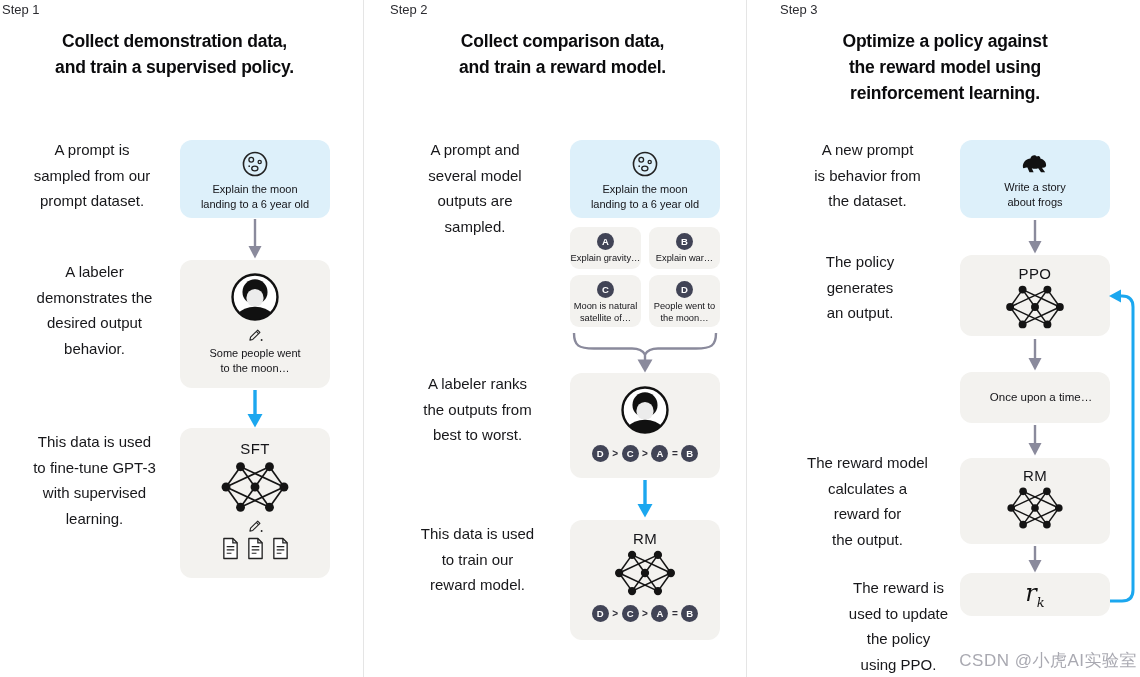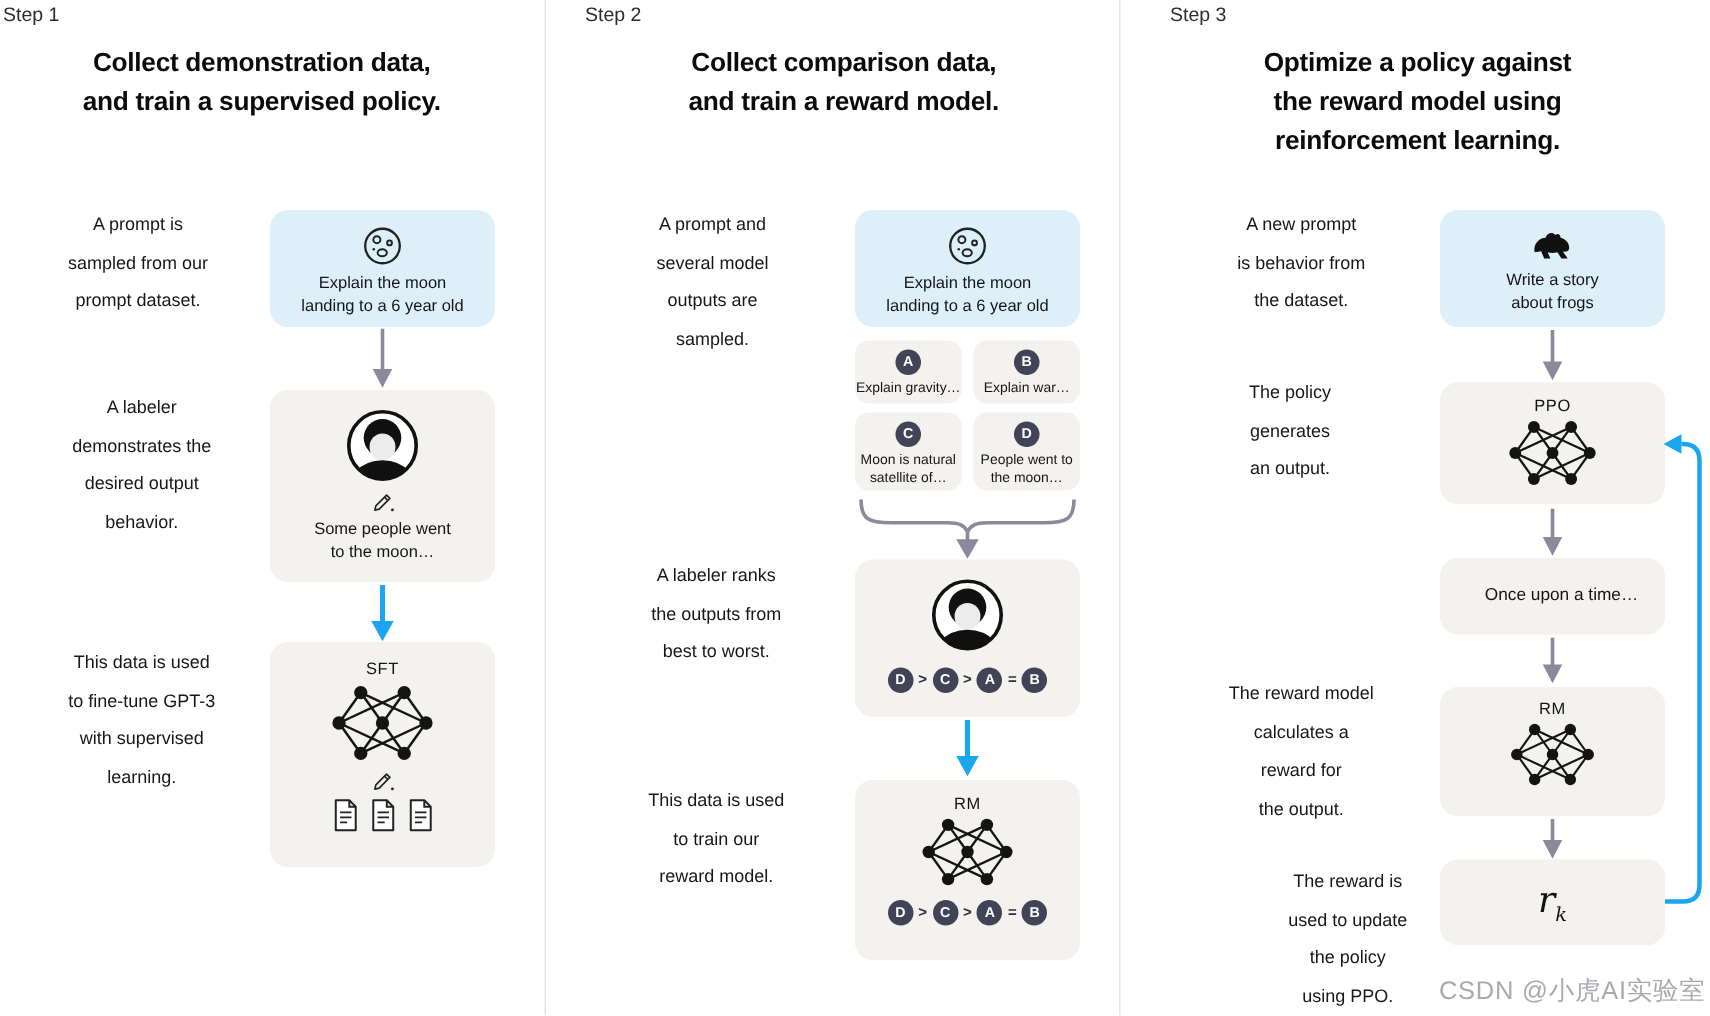--- a/index.html
+++ b/index.html
@@ -2,26 +2,26 @@
 <html><head>
 <meta charset="utf-8">
 <style>
   html,body{margin:0;padding:0;background:#fff;}
   body{font-family:"Liberation Sans",sans-serif;color:#17171a;}
   #stage{position:relative;width:1140px;height:677px;background:#fff;overflow:hidden;}
   .divider{position:absolute;top:0;bottom:0;width:1px;background:#e5e5e5;}
   .pre{white-space:pre-line;text-align:center;}
   .step-label{position:absolute;font-size:13px;color:#2b2b30;}
   .step-title{position:absolute;font-size:17.5px;font-weight:700;line-height:26px;color:#0b0b0d;letter-spacing:-0.2px;}
-  .para{position:absolute;font-size:12px;line-height:25.5px;color:#17171a;}
+  .para{position:absolute;font-size:15px;line-height:25.5px;color:#17171a;}
   .box{position:absolute;border-radius:12px;display:flex;flex-direction:column;align-items:center;text-align:center;}
   .box.blue{background:#ddf0fa;}
   .box.gray{background:#f3f2ef;}
   .box-text{font-size:11px;line-height:14.5px;color:#141418;}
-  .box-label{font-size:11px;color:#141418;letter-spacing:0.4px;}
+  .box-label{font-size:15px;color:#141418;letter-spacing:0.4px;}
   .minibox{position:absolute;border-radius:9px;background:#f3f2ef;display:flex;flex-direction:column;align-items:center;padding-top:6px;box-sizing:border-box;}
   .minibox .box-text{font-size:9.3px;line-height:11.5px;}
   .badge{display:inline-flex;width:17px;height:17px;border-radius:50%;background:#414456;color:#fff;
          font-size:9.5px;font-weight:700;align-items:center;justify-content:center;}
   .minibox .badge{margin-bottom:3px;}
   .rankrow{display:flex;align-items:center;justify-content:center;}
   .rankrow .op{font-size:10px;font-weight:700;color:#2f2f38;margin:0 3.5px;}
   .arrow{position:absolute;}
   .rk{font-family:"DejaVu Serif",serif;font-style:italic;font-size:24px;color:#111;}
   .rk sub{font-size:13px;}
@@ -415,21 +415,21 @@
     </span>
   </div>
 
   <div class="arrow" style="left:1026px;top:546px;">
     <svg width="18" height="27">
         <line x1="9" y1="0" x2="9" y2="15" stroke="#8a8a9c" stroke-width="2.4"></line>
         <polygon points="2.5,14 15.5,14 9,26.5" fill="#8a8a9c"></polygon>
       </svg>
   </div>
 
-  <div class="box gray" style="left:960px;top:573px;width:150px;height:57px;justify-content:center;align-items:center;">
+  <div class="box gray" style="left:960px;top:573px;width:150px;height:43px;justify-content:center;align-items:center;">
     <span class="rk"><i>r</i><sub>k</sub></span>
   </div>
 
   <div class="arrow" style="left:1106px;top:284px;">
     <svg width="34" height="326">
       <path d="M4,317 L16,317 Q27,317 27,306 L27,23 Q27,12 16,12 L15,12" fill="none" stroke="#1ba7ef" stroke-width="3"></path>
       <polygon points="15,5.5 15,18.5 3,12" fill="#1ba7ef"></polygon>
     </svg>
   </div>
 

